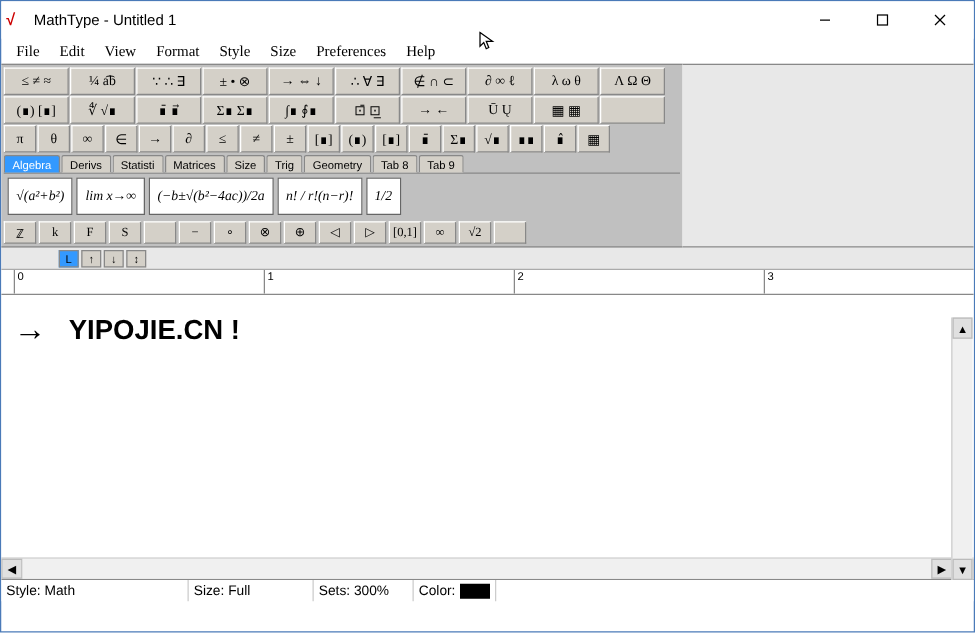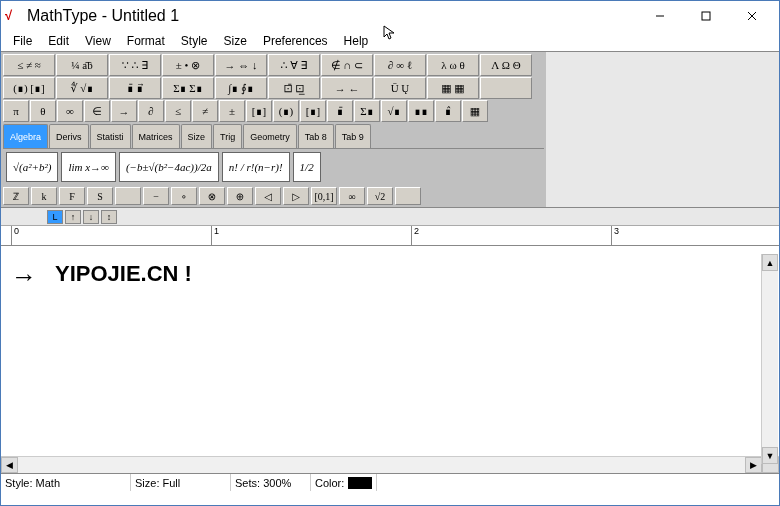--- a/index.html
+++ b/index.html
@@ -1,37 +1,37 @@
 <!DOCTYPE html>
 <html><head>
 <meta charset="utf-8">
 <style>
 * { margin: 0; padding: 0; box-sizing: border-box; font-family: "Segoe UI", Tahoma, sans-serif; }
 body { background: #fff; width: 780px; height: 506px; border: 1px solid #4a7ab8; overflow: hidden; position: relative; }
 
 .titlebar { height: 30px; background: #fff; display: flex; align-items: center; padding: 0 4px; }
 .titlebar .appicon { width: 16px; height: 16px; margin-right: 6px; color: #c00; font-weight: bold; font-size: 13px; }
-.titlebar .title { font-size: 16px; color: #000; flex: 1; }
+.titlebar .title { font-size: 12px; color: #000; flex: 1; }
 .titlebar .winbtns { display: flex; }
 .titlebar .winbtn { width: 46px; height: 30px; display: flex; align-items: center; justify-content: center; font-size: 11px; }
 
 .menubar { height: 20px; display: flex; align-items: center; padding: 0 4px; font-size: 12px; }
-.menubar .menuitem { padding: 2px 8px; cursor: default; }
+.menubar .menuitem { padding: 2px 8px; cursor: default; font-family: Liberation Serif, serif; }
 
 .toolbar-area { background: #c0c0c0; border: 1px solid #888; border-left: none; border-right: none; padding: 2px; width: 545px; }
 .toolbar-wrapper { display: flex; }
 .toolbar-right-fill { flex: 1; background: #e8e8e8; border-top: 1px solid #888; border-bottom: 1px solid #888; }
 
 .palette-row { display: flex; gap: 1px; margin-bottom: 1px; }
 .palette-cell { height: 22px; background: #d4d0c8; border: 1px solid #fff; border-right-color: #888; border-bottom-color: #888; display: flex; align-items: center; justify-content: center; font-size: 11px; font-family: "Times New Roman", serif; cursor: default; padding: 0 2px; white-space: nowrap; }
 .palette-cell.w1 { width: 52px; }
 .palette-cell.wsmall { width: 26px; }
 
 .tab-row { display: flex; gap: 1px; margin-top: 2px; }
-.tab { height: 24px; font-size: 9px; background: #d4d0c8; border: 1px solid #888; border-bottom: none; padding: 0 6px; display: flex; align-items: center; cursor: default; border-radius: 2px 2px 0 0; }
+.tab { height: 14px; font-size: 9px; background: #d4d0c8; border: 1px solid #888; border-bottom: none; padding: 0 6px; display: flex; align-items: center; cursor: default; border-radius: 2px 2px 0 0; }
 .tab.active { background: #3399ff; color: #fff; }
 
 .template-area { background: #c0c0c0; border-top: 1px solid #888; padding: 3px; display: flex; gap: 3px; align-items: center; }
 .template-cell { height: 30px; background: #fff; border: 1px solid #666; display: flex; align-items: center; justify-content: center; font-size: 11px; font-family: "Times New Roman", serif; font-style: italic; padding: 0 6px; cursor: default; }
 
 .bar-row { display: flex; gap: 2px; margin-top: 2px; }
 .bar-cell { height: 18px; width: 26px; background: #d4d0c8; border: 1px solid #fff; border-right-color: #888; border-bottom-color: #888; display: flex; align-items: center; justify-content: center; font-size: 10px; font-family: "Times New Roman", serif; cursor: default; }
 
 .mini-toolbar { height: 18px; background: #e8e8e8; border-bottom: 1px solid #aaa; display: flex; align-items: center; padding: 0 4px; gap: 2px; }
 .mini-btn { width: 16px; height: 14px; background: #d4d0c8; border: 1px solid #888; font-size: 9px; display: flex; align-items: center; justify-content: center; cursor: default; }
@@ -217,21 +217,21 @@
 </div>
 
 <div class="scroll-h">
   <div class="sbtn">◀</div>
   <div class="strack"></div>
   <div class="sbtn">▶</div>
   <div class="sbtn"></div>
 </div>
 
 <div class="statusbar">
-  <div class="seg" style="width:130px">
+  <div class="seg" style="width:150px">
     <span>Style:</span>&nbsp;
     <span>Math</span>
   </div>
   <div class="seg" style="width:100px">
     <span>Size:</span>&nbsp;
     <span>Full</span>
   </div>
   <div class="seg" style="width:80px">
     <span>Sets:</span>&nbsp;
     <span>300%</span>

